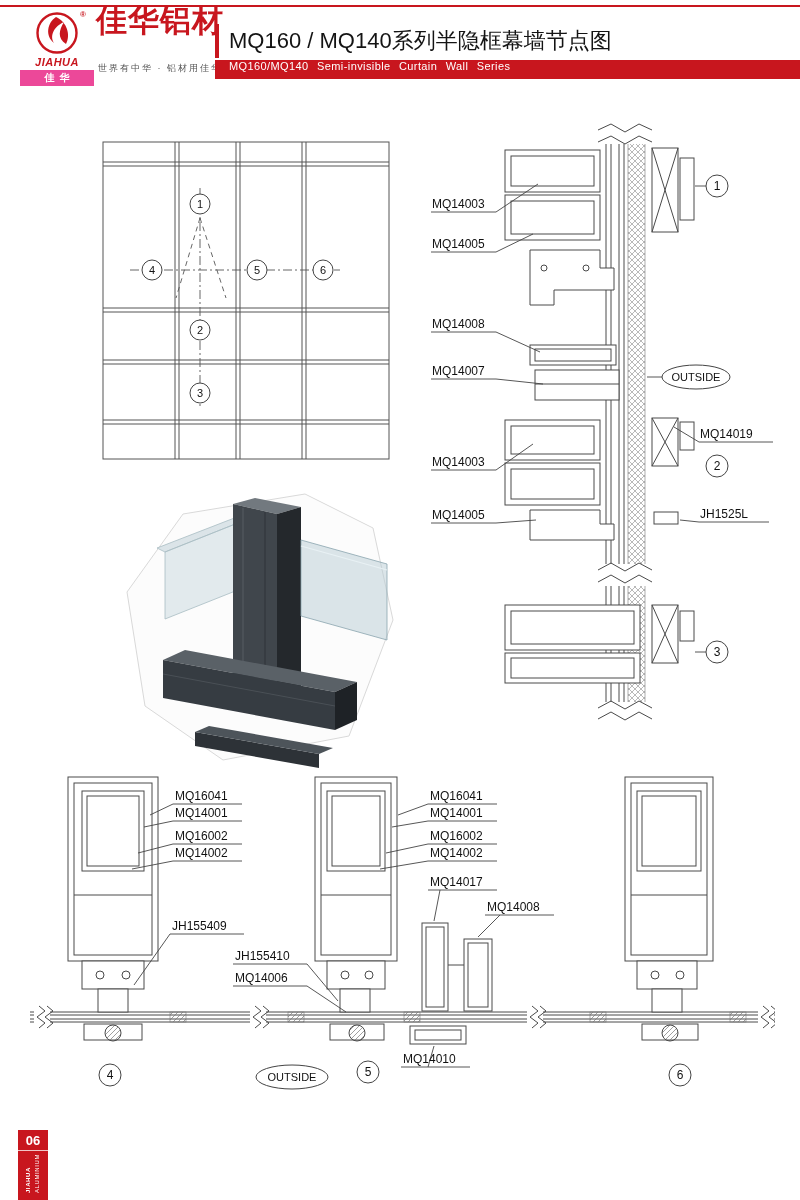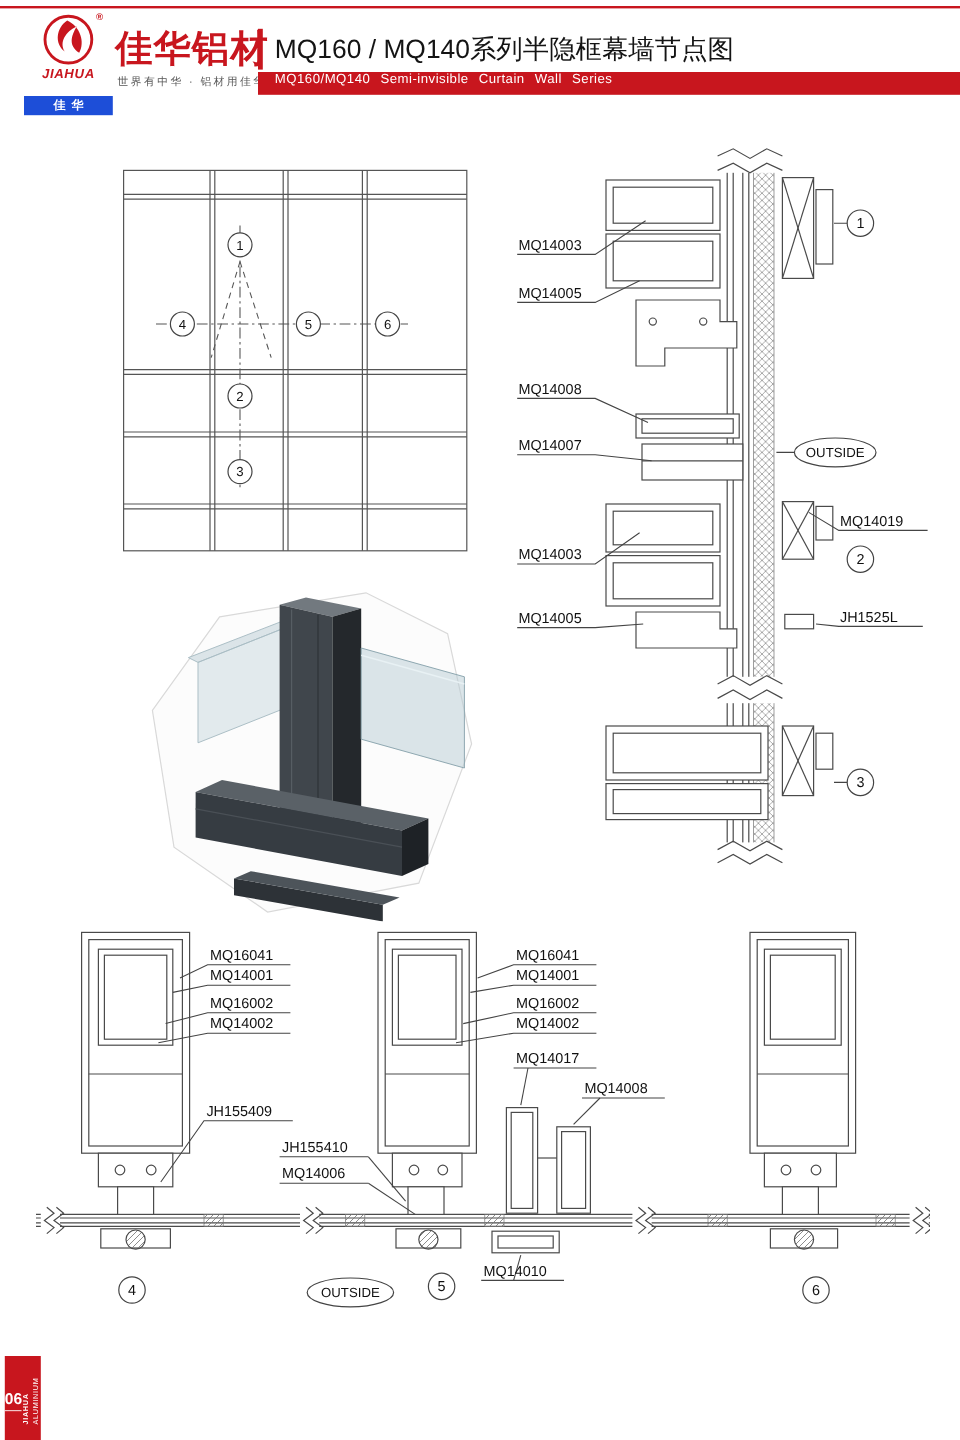--- a/index.html
+++ b/index.html
@@ -6,31 +6,31 @@
   html,body { background:#ffffff; font-family:"Liberation Sans", sans-serif; }
   .page { position:relative; width:800px; height:1200px; background:#fff; overflow:hidden; }
   .abs { position:absolute; }
   .top-rule { left:0; top:5px; width:800px; height:2px; background:#c8161e; }
 
   
   .logo { left:20px; top:11px; width:74px; text-align:center; }
   .logo-circle-wrap { position:relative; height:44px; }
   .reg { position:absolute; right:8px; top:-1px; font-size:8px; color:#c8161e; font-weight:bold; }
   .logo-brand { color:#c8161e; font-weight:bold; font-style:italic; font-size:11px; letter-spacing:.5px; margin-top:1px; }
-  .logo-badge { background:#1d4ed8; color:#fff; font-size:10px; font-weight:bold; letter-spacing:5px; padding:1px 0 1px 5px; margin-top:12px; }
-  .brand-cn { left:96px; top:20px; font-size:31px; font-weight:bold; color:#c8161e; letter-spacing:1px; white-space:nowrap; }
+  .logo-badge { background:#ec4899; color:#fff; font-size:10px; font-weight:bold; letter-spacing:5px; padding:1px 0 1px 5px; margin-top:2px; }
+  .brand-cn { left:96px; top:0; font-size:31px; font-weight:bold; color:#c8161e; letter-spacing:1px; white-space:nowrap; }
   .slogan { left:98px; top:62px; font-size:9px; color:#555; letter-spacing:2px; white-space:nowrap; }
   .divider { left:215px; top:24px; width:4px; height:34px; background:#c8161e; }
   .title { left:229px; top:26px; font-size:22px; font-weight:normal; color:#141414; white-space:nowrap; }
   .band { left:215px; top:60px; width:602px; height:19px; background:#c8161e; color:#fff;
           display:flex; align-items:flex-start; padding-left:14px; font-size:11px; letter-spacing:.4px; word-spacing:5px; white-space:nowrap; }
 
   
-  .footer { left:4px; top:1130px; width:30px; height:70px; background:#c8161e; color:#fff;
-            display:flex; flex-direction:row; align-items:center; padding-top:3px; }
+  .footer { left:18px; top:1130px; width:30px; height:70px; background:#c8161e; color:#fff;
+            display:flex; flex-direction:column; align-items:center; padding-top:3px; }
   .footer-num { font-size:13px; font-weight:bold; width:100%; text-align:center;
                 border-bottom:1px solid rgba(255,255,255,.75); padding-bottom:2px; }
   .footer-vert { margin-top:3px; writing-mode:vertical-rl; transform:rotate(180deg); font-size:6px; letter-spacing:.6px; line-height:1.5; }
   .footer-vert span { display:block; }
   .fb1 { font-weight:bold; }
 
   svg text { font-family:"Liberation Sans", sans-serif; }
 </style>
 </head>
 <body>

